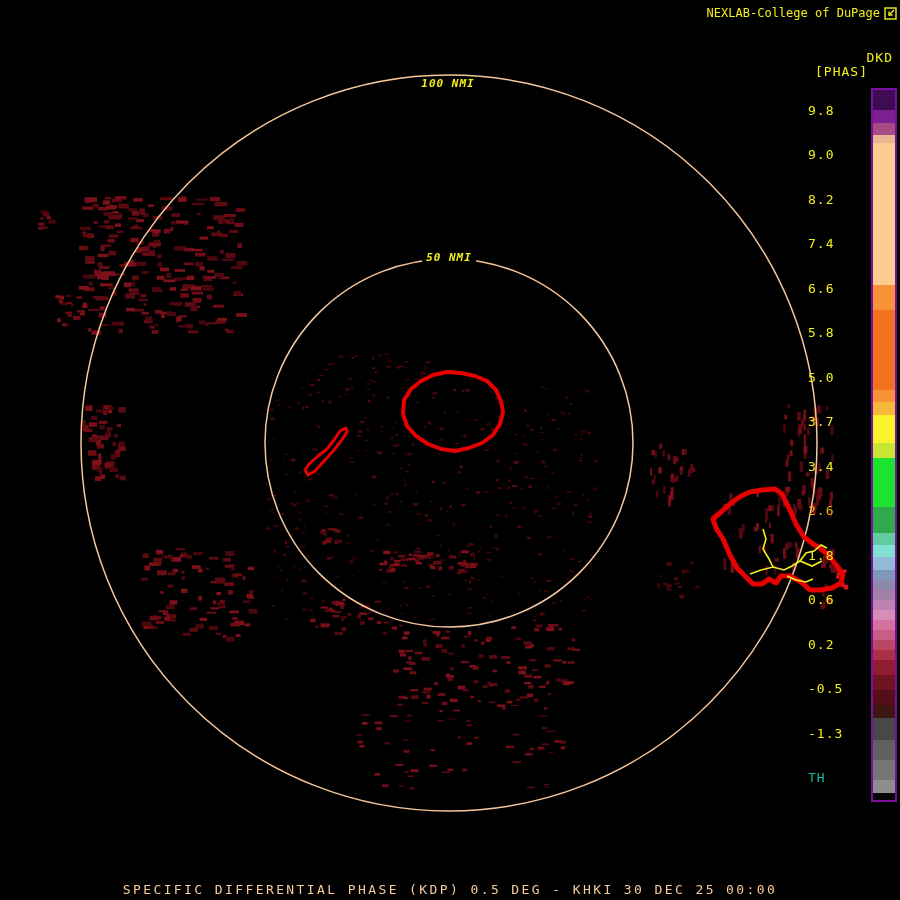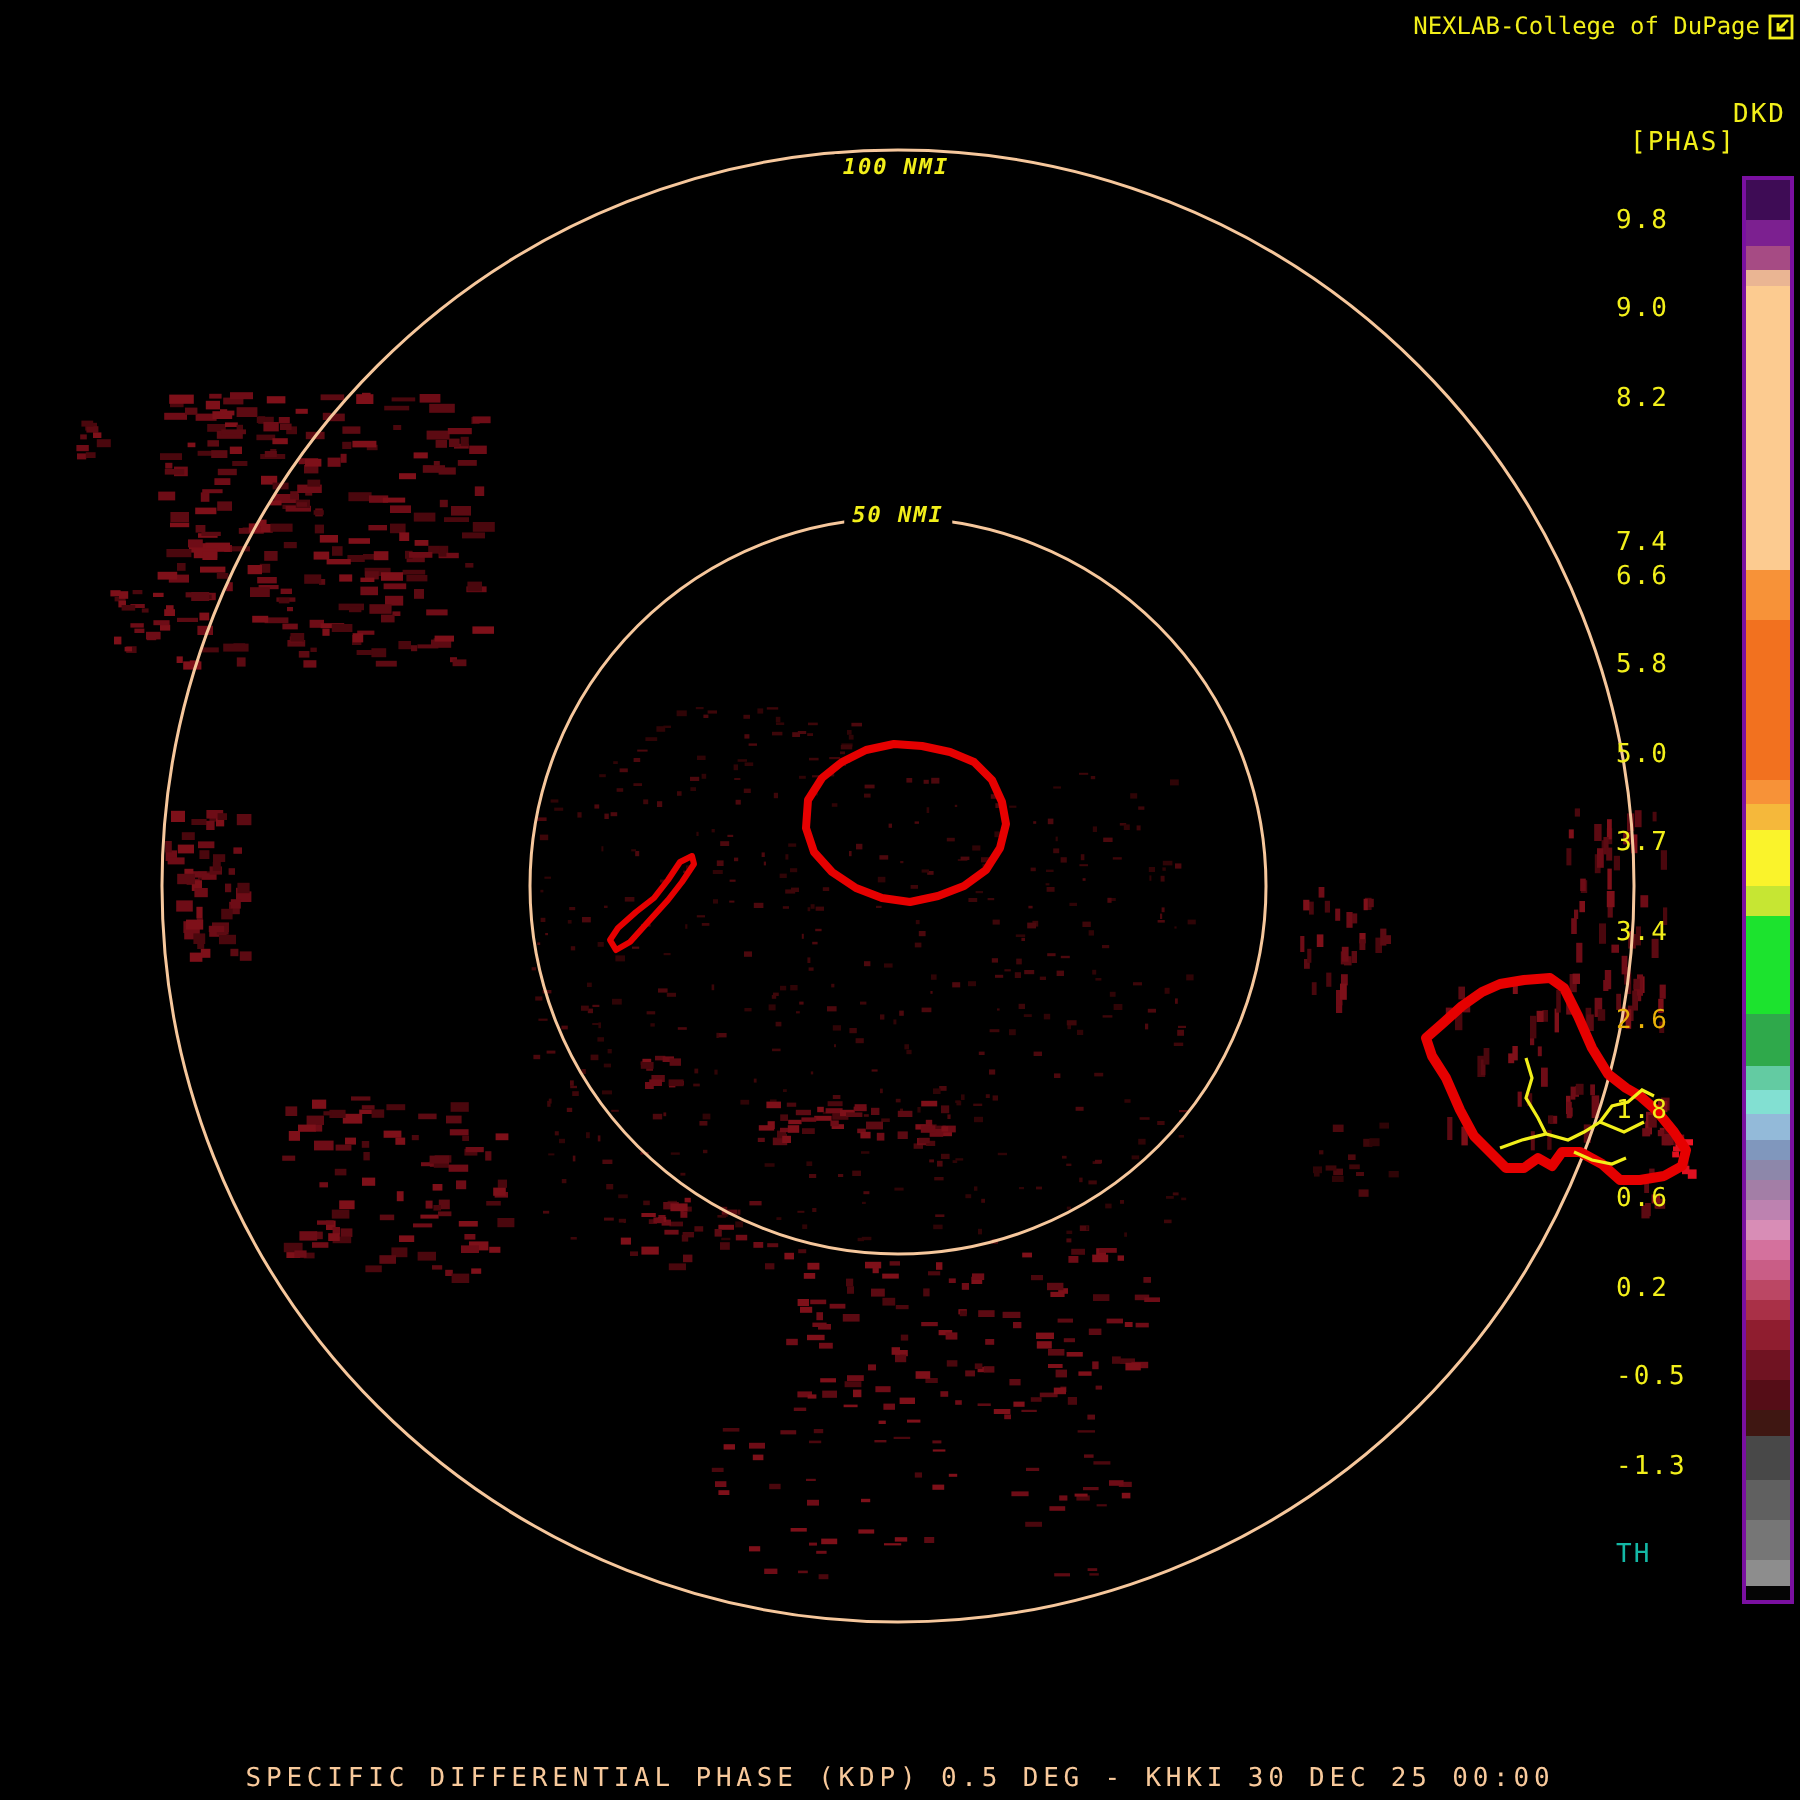--- a/index.html
+++ b/index.html
@@ -1346,21 +1346,21 @@
       <div class="cb-seg" style="height: 22px; background: rgb(72, 72, 72);"></div>
       <div class="cb-seg" style="height: 20px; background: rgb(96, 96, 96);"></div>
       <div class="cb-seg" style="height: 20px; background: rgb(118, 118, 118);"></div>
       <div class="cb-seg" style="height: 13px; background: rgb(141, 141, 141);"></div>
       <div class="cb-seg" style="height: 7px; background: rgb(5, 5, 5);"></div>
     </div>
   <div id="cb-labels">
       <div class="cb-label" style="color: rgb(242, 239, 26); top: 103px;">9.8</div>
       <div class="cb-label" style="color: rgb(242, 239, 26); top: 147.47px;">9.0</div>
       <div class="cb-label" style="color: rgb(242, 239, 26); top: 191.94px;">8.2</div>
-      <div class="cb-label" style="color: rgb(242, 239, 26); top: 236.41px; margin-top: 28px;">7.4</div>
+      <div class="cb-label" style="color: rgb(242, 239, 26); top: 236.41px;">7.4</div>
       <div class="cb-label" style="color: rgb(242, 239, 26); top: 280.88px;">6.6</div>
       <div class="cb-label" style="color: rgb(242, 239, 26); top: 325.35px;">5.8</div>
       <div class="cb-label" style="color: rgb(242, 239, 26); top: 369.82px;">5.0</div>
       <div class="cb-label" style="color: rgb(242, 239, 26); top: 414.29px;">3.7</div>
       <div class="cb-label" style="color: rgb(242, 239, 26); top: 458.76px;">3.4</div>
       <div class="cb-label" style="color: #eab308; top: 503.23px;">2.6</div>
       <div class="cb-label" style="color: rgb(242, 239, 26); top: 547.7px;">1.8</div>
       <div class="cb-label" style="color: rgb(242, 239, 26); top: 592.17px;">0.6</div>
       <div class="cb-label" style="color: rgb(242, 239, 26); top: 636.64px;">0.2</div>
       <div class="cb-label" style="color: rgb(242, 239, 26); top: 681.11px;">-0.5</div>

